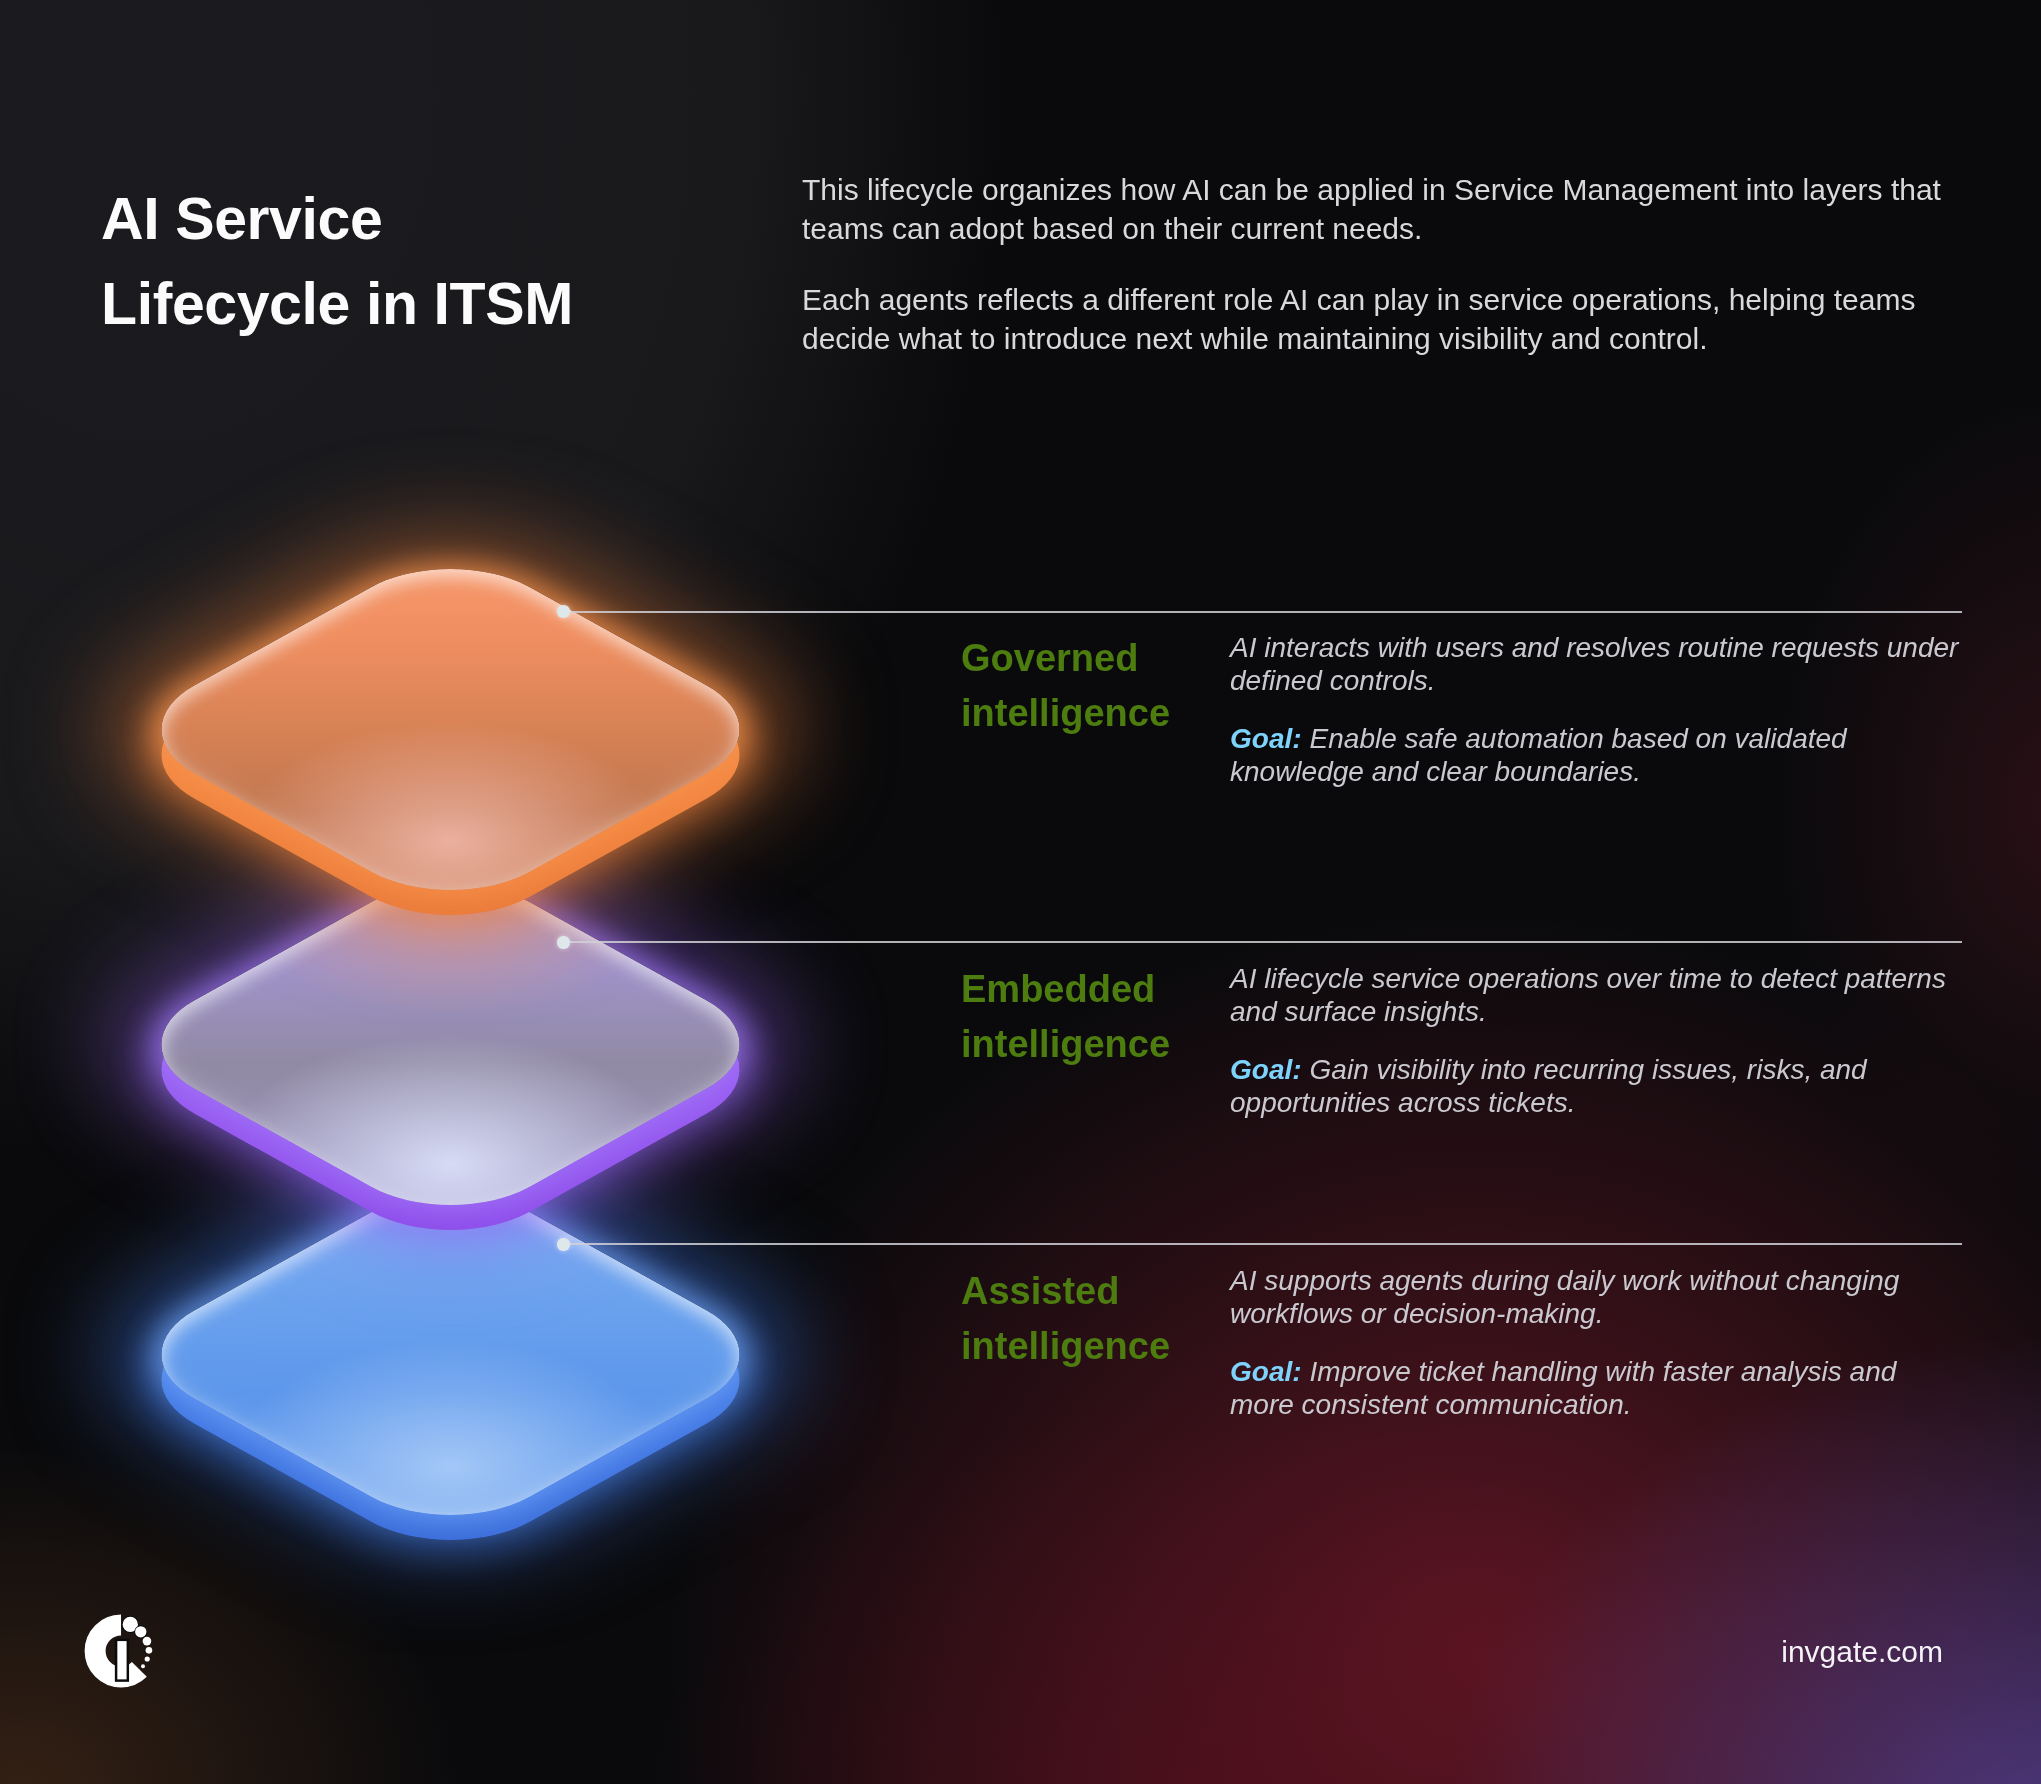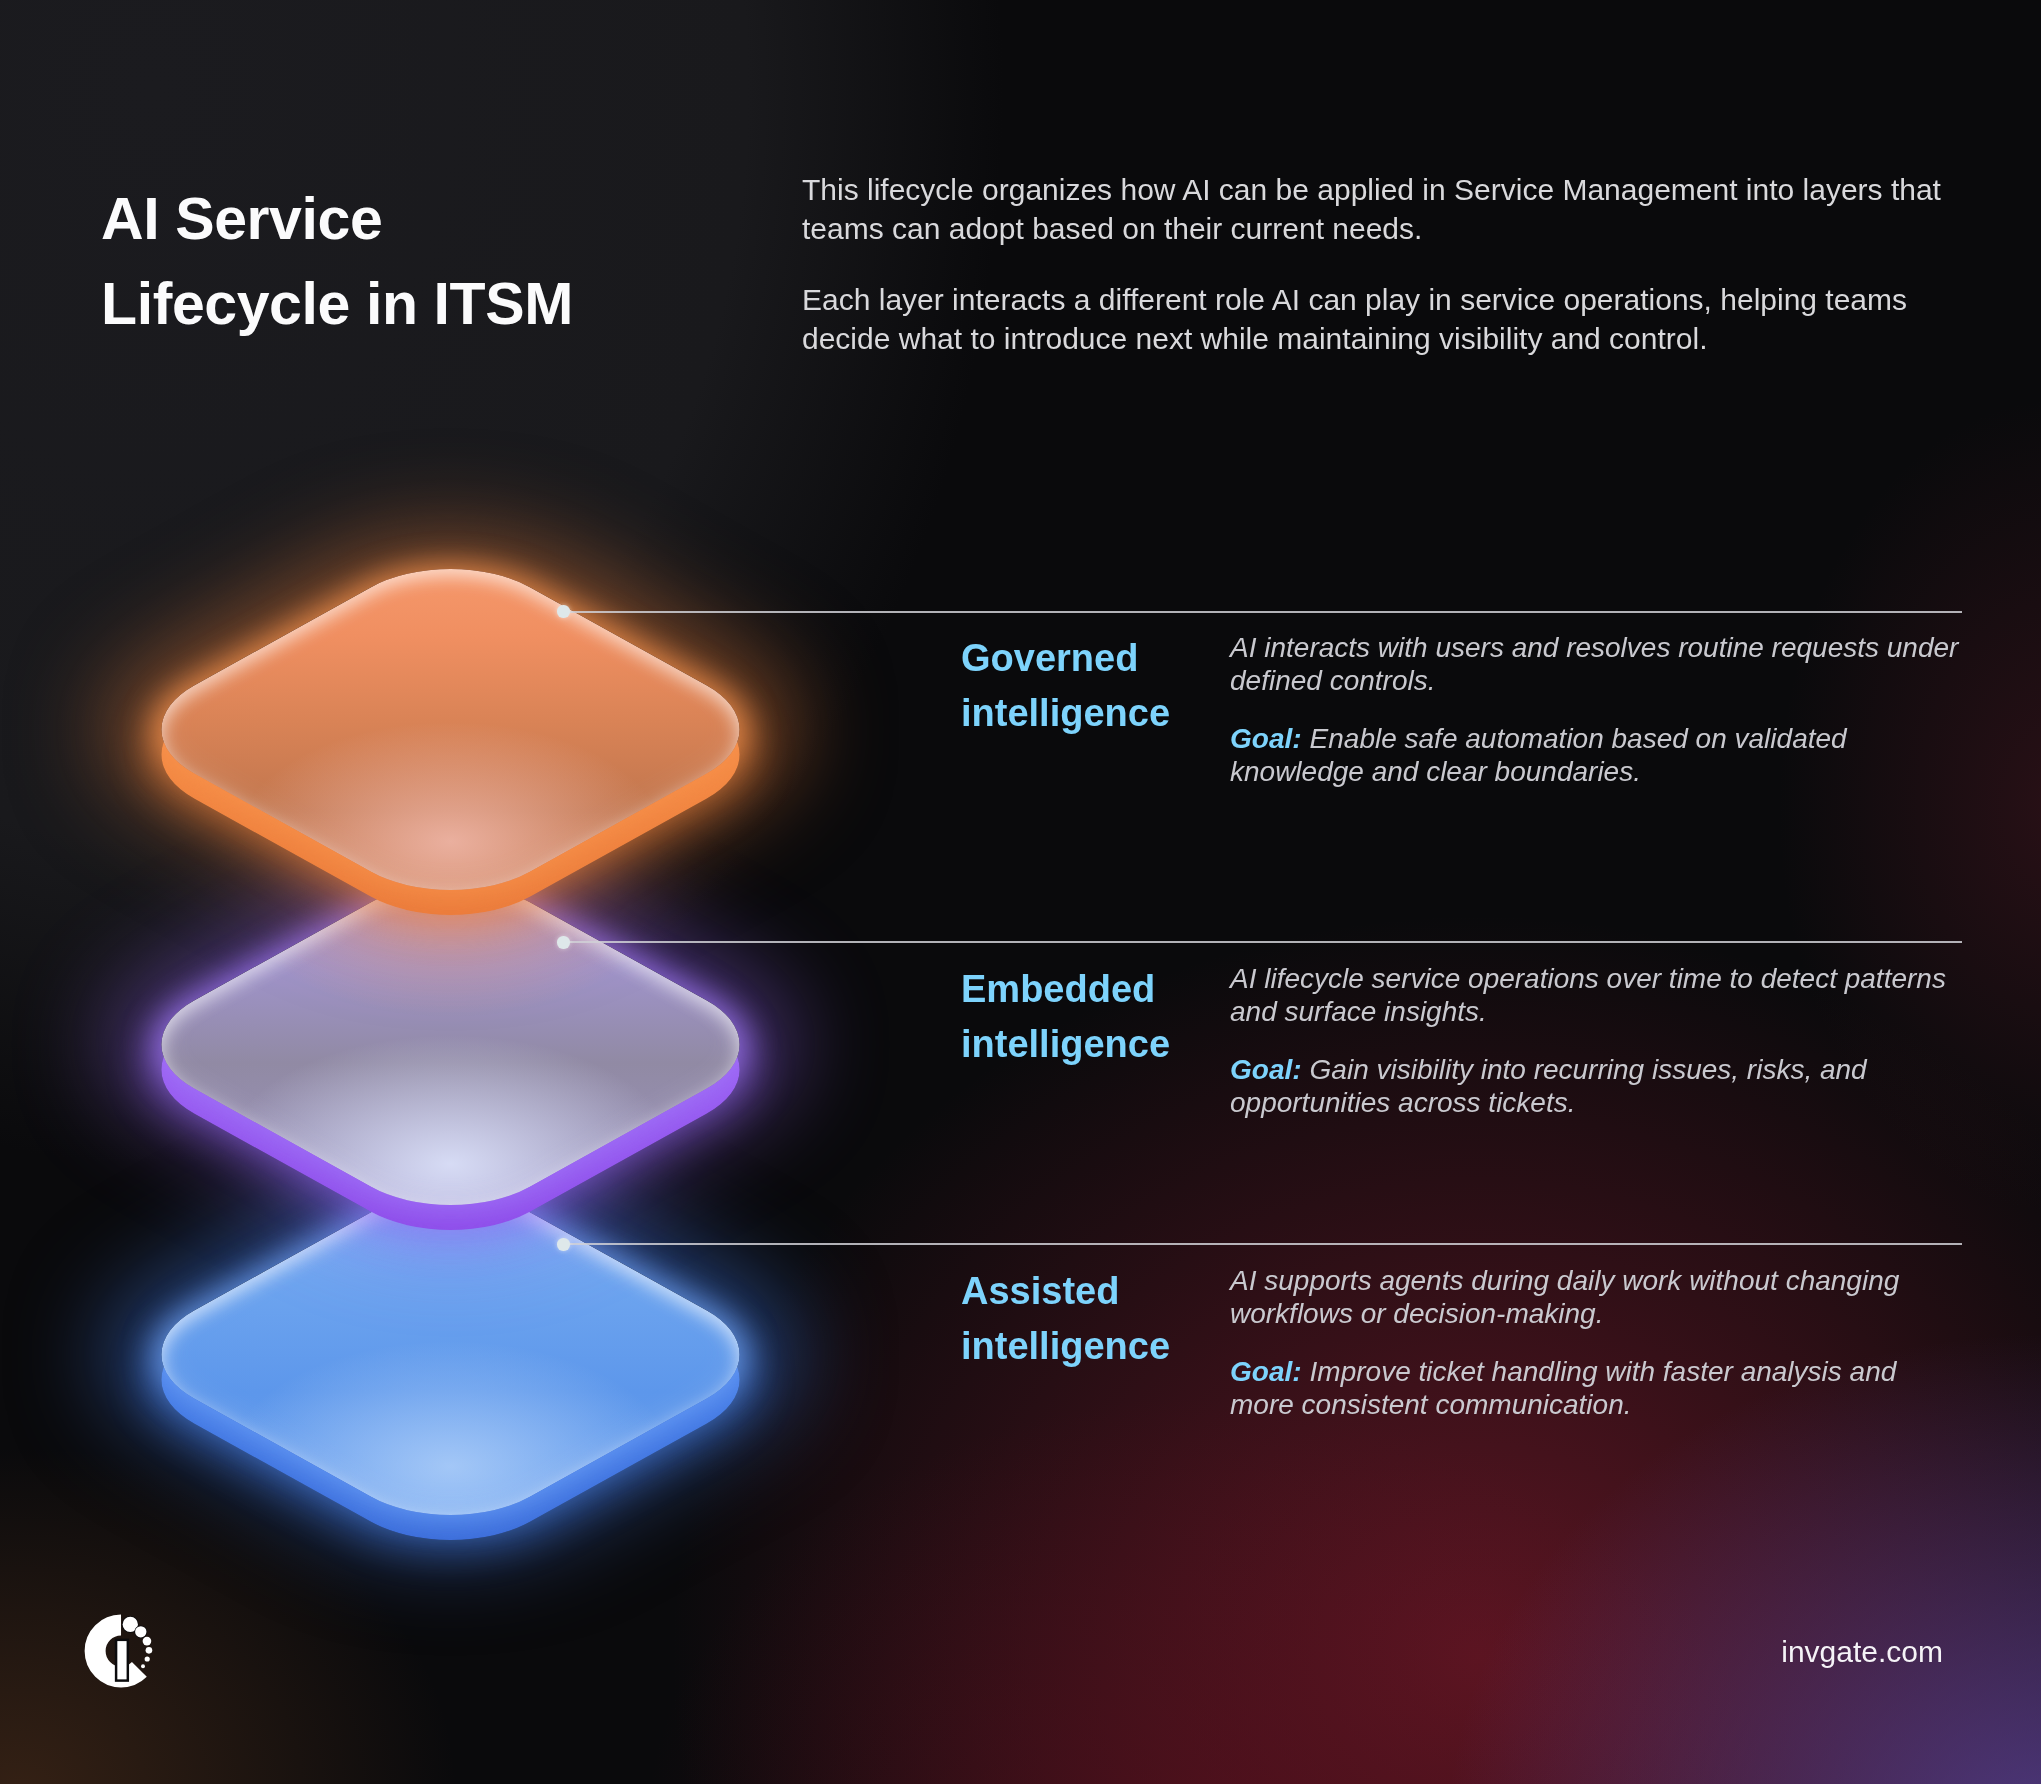--- a/index.html
+++ b/index.html
@@ -107,21 +107,21 @@
     position:absolute;left:802px;top:170px;width:1173px;z-index:30;
     font-size:30px;line-height:39px;color:#d9d9dc;
   }
   .intro p{margin:0;}
   .intro p + p{margin-top:32px;}
 
   .section{position:absolute;left:961px;width:1005px;display:flex;z-index:30;}
   .s1{top:631px;} .s2{top:962px;} .s3{top:1264px;}
   .sec-heading{
     width:269px;flex:0 0 269px;
-    font-size:38px;line-height:55px;font-weight:700;color:#7dd3fc;
+    font-size:38px;line-height:55px;font-weight:700;color:#4d7c0f;
   }
   .sec-desc{flex:1;font-size:28px;line-height:33px;color:#c9c9cf;font-style:italic;}
   .sec-desc p{margin:0;}
   .sec-desc .goal-line{margin-top:25px;}
   .goal-label{font-weight:700;color:#7dd3fc;margin-right:8px;}
 
   
   .logo{position:absolute;left:84px;top:1609px;width:79px;height:79px;z-index:30;}
   .site{
     position:absolute;right:99px;top:1635px;z-index:30;
@@ -160,21 +160,21 @@
   <div class="connector c3"></div>
   <div class="cdot cd3"></div>
 
   <div class="title">
     <div>AI Service</div>
     <div>Lifecycle in ITSM</div>
   </div>
 
   <div class="intro">
     <p>This lifecycle organizes how AI can be applied in Service Management into layers that teams can adopt based on their current needs.</p>
-    <p>Each layer interacts a different role AI can play in service operations, helping teams decide what to introduce next while maintaining visibility and control.</p>
+    <p>Each agents reflects a different role AI can play in service operations, helping teams decide what to introduce next while maintaining visibility and control.</p>
   </div>
 
   <div class="section s1">
     <div class="sec-heading">Governed intelligence</div>
     <div class="sec-desc">
       <p>AI interacts with users and resolves routine requests under defined controls.</p>
       <p class="goal-line"><span class="goal-label">Goal:</span><span>Enable safe automation based on validated knowledge and clear boundaries.</span></p>
     </div>
   </div>
 

